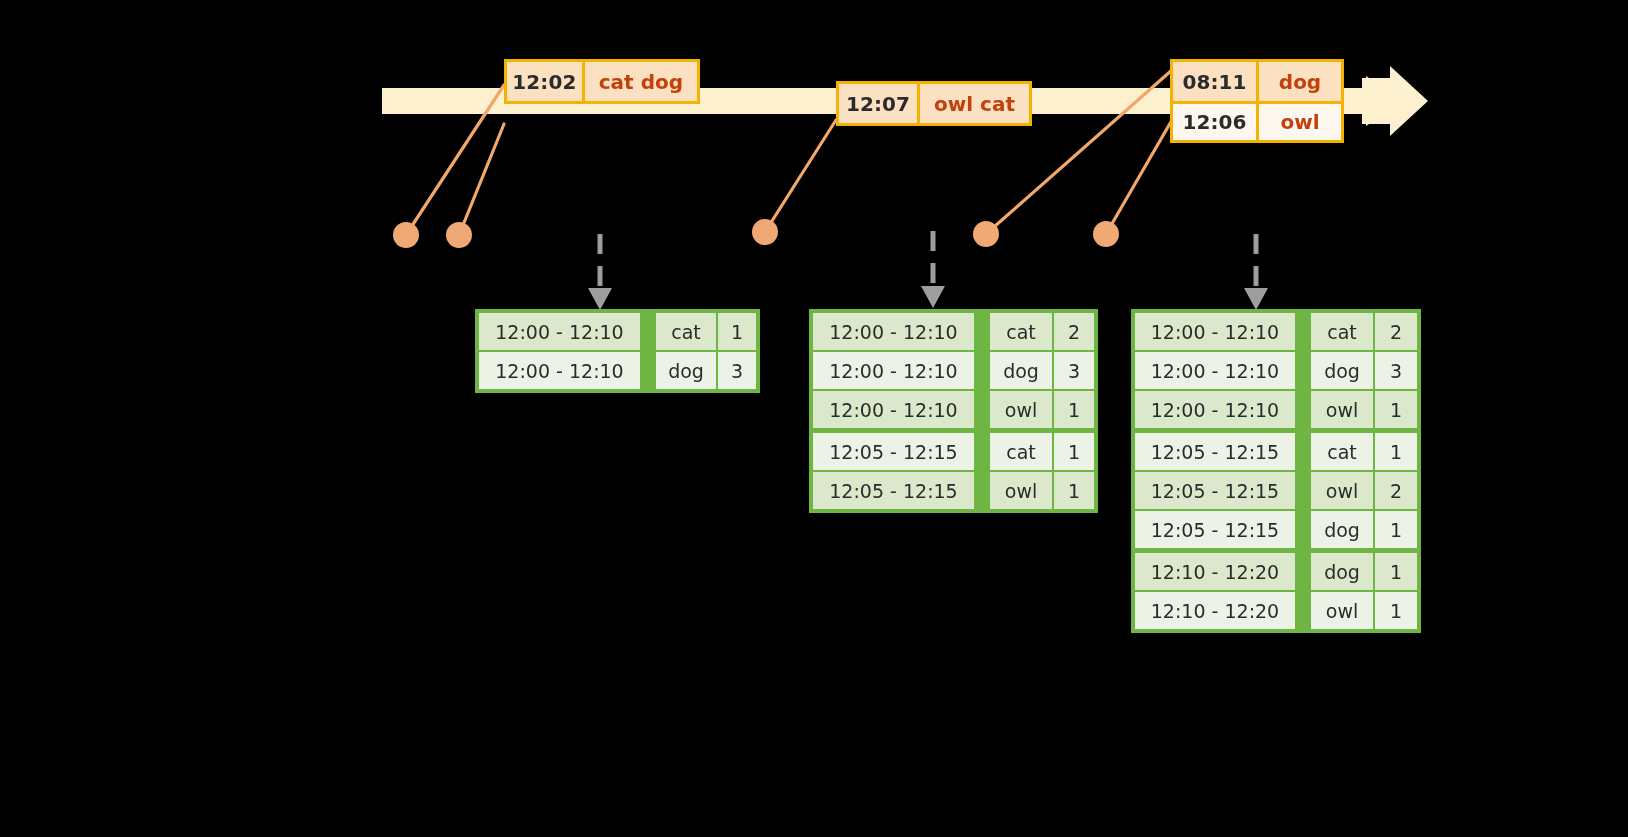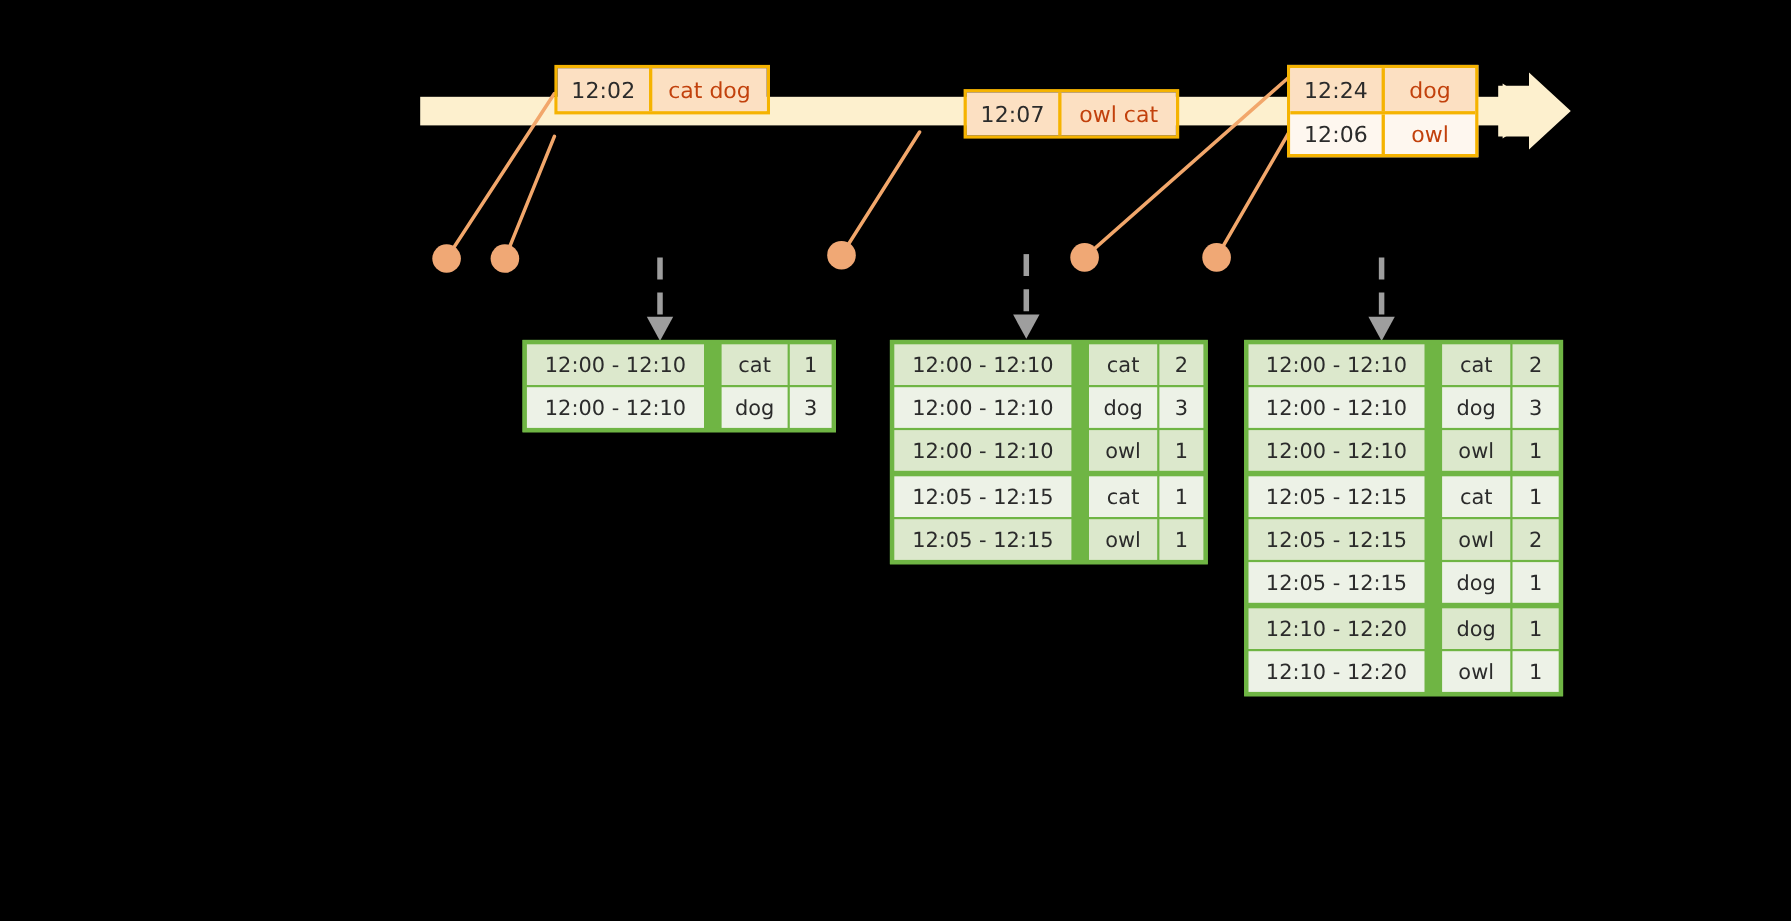--- a/index.html
+++ b/index.html
@@ -28,20 +28,21 @@
     pointer-events: none;
   }
 
   
   .event-card {
     position: absolute;
     border: 3px solid #F5B301;
     box-sizing: border-box;
     background: #FFF6E8;
     z-index: 6;
+    font-weight: bold;
   }
   .event-row {
     display: flex;
     height: 39px;
     box-sizing: border-box;
   }
   .event-row.r0 { background: #FCE0C2; }
   .event-row.r1 { background: #FEF7EF; border-top: 3px solid #F5B301; }
   .ev-time {
     width: 86px;
@@ -150,30 +151,30 @@
     </g>
   </svg>
 
   <div class="event-card" style="left:504px; top:59px; width:196px;">
     <div class="event-row r0">
       <div class="ev-time">12:02</div>
       <div class="ev-words">cat dog</div>
     </div>
   </div>
 
-  <div class="event-card" style="left:836px; top:81px; width:196px;margin-left:40px;">
+  <div class="event-card" style="left:836px; top:81px; width:196px;">
     <div class="event-row r0">
       <div class="ev-time">12:07</div>
       <div class="ev-words">owl cat</div>
     </div>
   </div>
 
   <div class="event-card" style="left:1170px; top:59px; width:174px;">
     <div class="event-row r0">
-      <div class="ev-time">12:24</div>
+      <div class="ev-time">08:11</div>
       <div class="ev-words">dog</div>
     </div>
     <div class="event-row r1">
       <div class="ev-time">12:06</div>
       <div class="ev-words">owl</div>
     </div>
   </div>
 
   <div class="result-table tbl-1" style="left:475px; top:309px;">
       <div class="rt-row shade first">

